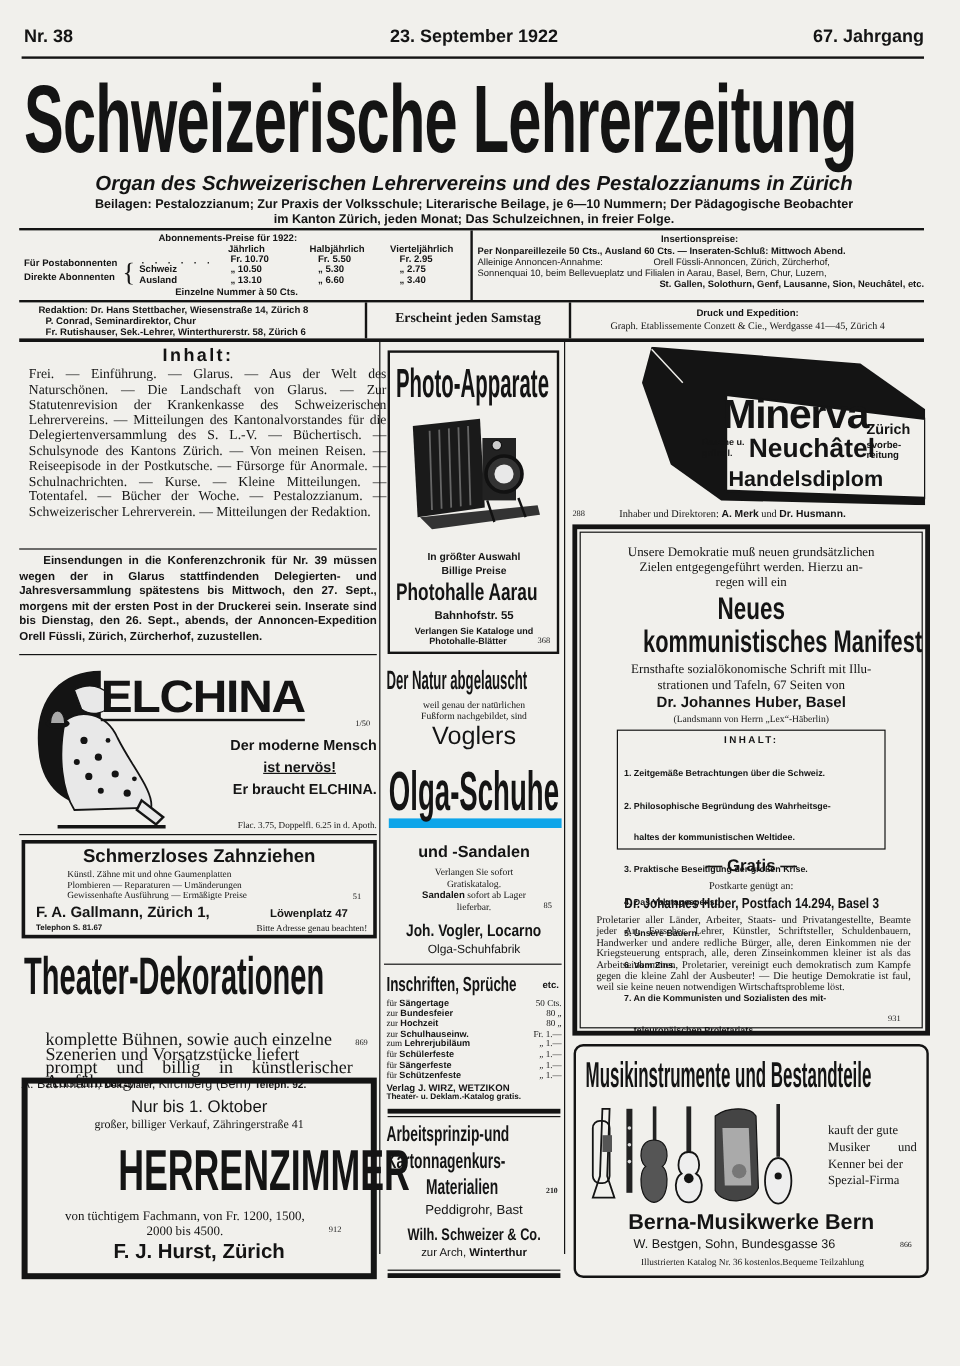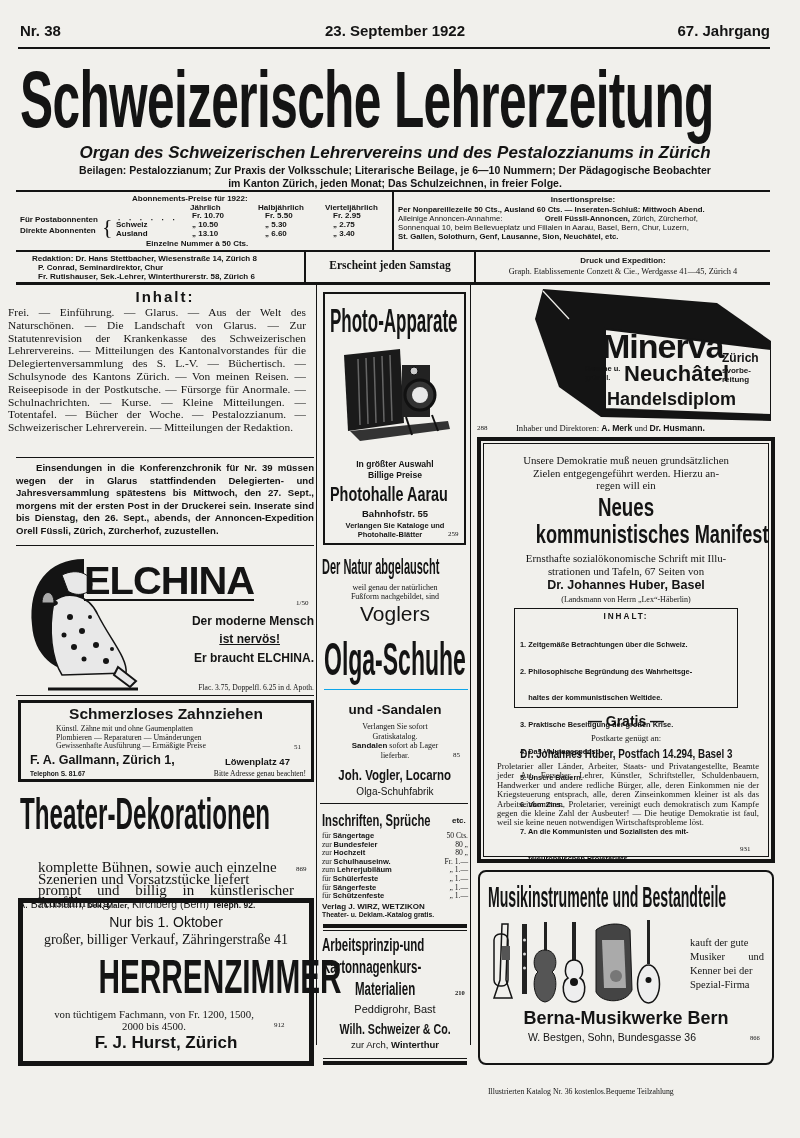--- a/index.html
+++ b/index.html
@@ -20,21 +20,21 @@
   #title-wrap { left: 20px; top: 55px; width: 750px; height: 90px; overflow: visible; }
   #title { font-family: "Liberation Sans", sans-serif; font-weight: bold; font-size: 80px; line-height: 90px; letter-spacing: -1px; transform: scaleX(0.62); transform-origin: left top; white-space: nowrap; display: inline-block; }
   #subtitle { left: 20px; top: 143px; width: 750px; text-align: center; font-family: "Liberation Sans", sans-serif; font-weight: bold; font-size: 17px; letter-spacing: 0; font-style: italic; }
   #supplements { left: 20px; top: 164px; width: 750px; text-align: center; font-family: "Liberation Sans", sans-serif; font-weight: bold; font-size: 10.5px; line-height: 13px; }
 
   
   .tiny { font-family: "Liberation Sans", sans-serif; font-size: 8px; font-weight: bold; line-height: 9px; }
 
   
   #toc-title { left: 20px; top: 288px; width: 290px; text-align: center; font-family: "Liberation Sans", sans-serif; font-weight: bold; font-size: 15px; letter-spacing: 2px; }
-  #toc-body { left: 8px; top: 306px; width: 298px; font-size: 11.4px; line-height: 12.8px; text-align: justify; }
+  #toc-body { left: 24px; top: 306px; width: 298px; font-size: 11.4px; line-height: 12.8px; text-align: justify; }
   #notice { left: 16px; top: 462px; width: 298px; font-family: "Liberation Sans", sans-serif; font-weight: bold; font-size: 9.6px; line-height: 12.6px; text-align: justify; text-indent: 20px; }
 
   .box { position: absolute; border: 2px solid #141414; }
   .icon-svg { position: absolute; }
 </style>
 </head>
 <body>
 
 <div id="topline" class="abs">
   <span style="left:0;">Nr. 38</span>
@@ -79,25 +79,25 @@
 <div class="abs tiny" style="left:333px; top:220px;">„ 2.75</div>
 <div class="abs tiny" style="left:192px; top:229px;">„ 13.10</div>
 <div class="abs tiny" style="left:265px; top:229px;">„ 6.60</div>
 <div class="abs tiny" style="left:333px; top:229px;">„ 3.40</div>
 <div class="abs tiny" style="left:146px; top:239px;">Einzelne Nummer à 50 Cts.</div>
 
 <div class="abs tiny" style="left:396px; top:195px; width:374px; text-align:center;">Insertionspreise:</div>
 <div class="abs tiny" style="left:398px; top:205px; width:372px; font-size:7.8px;">Per Nonpareillezeile 50 Cts., Ausland 60 Cts. — Inseraten-Schluß: Mittwoch Abend.</div>
 <div class="abs tiny" style="left:398px; top:214px; width:372px; font-size:7.8px; font-weight:normal;">
   <span>Alleinige Annoncen-Annahme:</span>
-  <span style="font-weight:bold;padding-left:40px;">Orell Füssli-Annoncen,</span>
+  <span style="font-weight:normal;padding-left:40px;">Orell Füssli-Annoncen,</span>
   <span>Zürich, Zürcherhof,</span>
 </div>
 <div class="abs tiny" style="left:398px; top:223px; width:372px; font-size:7.8px; font-weight:normal;">Sonnenquai 10, beim Bellevueplatz und Filialen in Aarau, Basel, Bern, Chur, Luzern,</div>
-<div class="abs tiny" style="left:398px; top:232px; width:372px; font-size:7.8px; text-align:left;">St. Gallen, Solothurn, Genf, Lausanne, Sion, Neuchâtel, etc.</div>
+<div class="abs tiny" style="left:398px; top:232px; width:372px; font-size:7.8px; text-align:right;">St. Gallen, Solothurn, Genf, Lausanne, Sion, Neuchâtel, etc.</div>
 
 <div class="abs tiny" style="left:20px; top:254px; width:282px;padding-left:12px;">
   <span>Redaktion:</span>
   <span>Dr. Hans Stettbacher, Wiesenstraße 14, Zürich 8</span>
 </div>
 <div class="abs tiny" style="left:38px; top:263px;">P. Conrad, Seminardirektor, Chur</div>
 <div class="abs tiny" style="left:38px; top:272px;">Fr. Rutishauser, Sek.-Lehrer, Winterthurerstr. 58, Zürich 6</div>
 <div class="abs" style="left:306px; top:259px; width:168px; text-align:center; font-family:'Liberation Serif',serif; font-weight:bold; font-size:11.5px;">Erscheint jeden Samstag</div>
 <div class="abs tiny" style="left:476px; top:256px; width:294px; text-align:center;">Druck und Expedition:</div>
 <div class="abs tiny" style="left:476px; top:267px; width:294px; text-align:center; font-weight:normal; font-family:'Liberation Serif',serif; font-size:8.4px;">Graph. Etablissemente Conzett &amp; Cie., Werdgasse 41—45, Zürich 4</div>
@@ -133,21 +133,21 @@
   <line x1="92" y1="70" x2="98" y2="86" stroke="#111" stroke-width="2"></line>
 </svg>
 <div class="abs sans b center" style="left:325px; top:459px; width:140px; font-size:8.6px;">In größter Auswahl</div>
 <div class="abs sans b center" style="left:325px; top:470px; width:140px; font-size:8.6px;">Billige Preise</div>
 <div class="abs" style="left:330px; top:482px; width:140px; height:24px;">
   <span class="cond" style="font-size:20px; line-height:24px; transform:scaleX(0.72);">Photohalle Aarau</span>
 </div>
 <div class="abs sans b center" style="left:325px; top:508px; width:140px; font-size:9.5px;">Bahnhofstr. 55</div>
 <div class="abs sans b center" style="left:325px; top:521px; width:140px; font-size:7.5px;">Verlangen Sie Kataloge und</div>
 <div class="abs sans b center" style="left:325px; top:530px; width:130px; font-size:7.5px;">Photohalle-Blätter</div>
-<div class="abs serif" style="left:448px; top:530px; font-size:7px;">259</div>
+<div class="abs serif" style="left:448px; top:530px; font-size:7px;">368</div>
 
 <svg class="icon-svg" style="left:535px; top:289px;" width="236" height="132" viewBox="0 0 236 132">
   <polygon points="8,0 182,14 236,52 236,132 66,128 24,98 0,30" fill="#141414"></polygon>
   <polygon points="70,40 236,60 236,126 70,120" fill="#f1f0ec" stroke="#141414" stroke-width="2"></polygon>
   <line x1="8" y1="2" x2="34" y2="30" stroke="#f1f0ec" stroke-width="1.2"></line>
 </svg>
 <div class="abs sans b" style="left:602px; top:328px; font-size:34px; line-height:36px; letter-spacing:-1px;">Minerva</div>
 <div class="abs sans b" style="left:722px; top:351px; font-size:12px;">Zürich</div>
 <div class="abs sans b" style="left:585px; top:364px; font-size:7.5px; line-height:9px;">
   <div>Rasche u.</div>
@@ -261,40 +261,40 @@
 <div class="abs serif" style="left:296px; top:865px; font-size:7px;">869</div>
 <div class="abs sans" style="left:18px; top:878px; width:296px; font-size:10.5px; white-space:nowrap;margin-top:20px;">
   <span>A. Bachmann,</span>
   <span style="font-size:8px; font-weight:bold;">Dek.-Maler,</span>
   <span>Kirchberg (Bern)</span>
   <span style="font-size:8.5px; font-weight:bold;">Teleph. 92.</span>
 </div>
 
 <div class="abs" style="left:18px; top:898px; width:296px; height:168px; border:5px solid #141414;"></div>
 <div class="abs sans center" style="left:24px; top:914px; width:284px; font-size:14px;">Nur bis 1. Oktober</div>
-<div class="abs serif center" style="left:24px; top:932px; width:284px; font-size:14px;">großer, billiger Verkauf, Zähringerstraße 41</div>
+<div class="abs serif center" style="left:24px; top:932px; width:284px; font-size:10px;">großer, billiger Verkauf, Zähringerstraße 41</div>
 <div class="abs" style="left:24px; top:948px; width:284px; height:58px; text-align:center;">
   <span class="cond" style="font-size:48px; line-height:58px; transform:scaleX(0.62); transform-origin:center top;">HERRENZIMMER</span>
 </div>
 <div class="abs serif center" style="left:24px; top:1009px; width:260px; font-size:10.8px; line-height:11.5px;">
   <div>von tüchtigem Fachmann, von Fr. 1200, 1500,</div>
   <div>2000 bis 4500.</div>
 </div>
 <div class="abs serif" style="left:274px; top:1021px; font-size:7px;">912</div>
 <div class="abs sans b center" style="left:24px; top:1033px; width:284px; font-size:17px;">F. J. Hurst, Zürich</div>
 
 <div class="abs" style="left:322px; top:553px; width:146px; height:30px;">
   <span class="cond" style="font-size:22px; line-height:28px; transform:scaleX(0.5);">Der Natur abgelauscht</span>
 </div>
 <div class="abs serif center" style="left:320px; top:583px; width:150px; font-size:8px; line-height:9px;">
   <div>weil genau der natürlichen</div>
   <div>Fußform nachgebildet, sind</div>
 </div>
 <div class="abs sans center" style="left:320px; top:602px; width:150px; font-size:21px;">Voglers</div>
-<div class="abs" style="left:324px; top:630px; width:144px; height:60px; border-bottom:1px solid #0ea5e9;">
+<div class="abs" style="left:324px; top:630px; width:144px; height:60px; border-bottom:8px solid #0ea5e9;">
   <span class="cond" style="font-size:46px; line-height:58px; transform:scaleX(0.5);">Olga-Schuhe</span>
 </div>
 <div class="abs sans b center" style="left:320px; top:702px; width:150px; font-size:13.5px;">und -Sandalen</div>
 <div class="abs serif center" style="left:320px; top:722px; width:150px; font-size:8px; line-height:9.5px;">
   <div>Verlangen Sie sofort</div>
   <div>Gratiskatalog.</div>
   <div>
     <span class="sans b">Sandalen</span>
     <span>sofort ab Lager</span>
   </div>
@@ -415,16 +415,16 @@
 </svg>
 <div class="abs serif" style="left:690px; top:936px; width:74px; font-size:10.5px; line-height:14px; text-align:justify;">
   <div>kauft der gute</div>
   <div style="text-align:justify; text-align-last:justify;">Musiker und</div>
   <div>Kenner bei der</div>
   <div>Spezial-Firma</div>
 </div>
 <div class="abs sans b center" style="left:482px; top:1008px; width:288px; font-size:18px;">Berna-Musikwerke Bern</div>
 <div class="abs sans center" style="left:482px; top:1031px; width:260px; font-size:10.5px;">W. Bestgen, Sohn, Bundesgasse 36</div>
 <div class="abs serif" style="left:750px; top:1034px; font-size:6.5px;">866</div>
-<div class="abs serif" style="left:488px; top:1047px; width:278px; font-size:7.8px; display:flex; justify-content:flex-start;margin-top:40px;">
+<div class="abs serif" style="left:488px; top:1047px; width:278px; font-size:7.8px; display:flex; justify-content:center;">
   <span>Illustrierten Katalog Nr. 36 kostenlos.</span>
   <span>Bequeme Teilzahlung</span>
 </div>
 
 </body></html>

